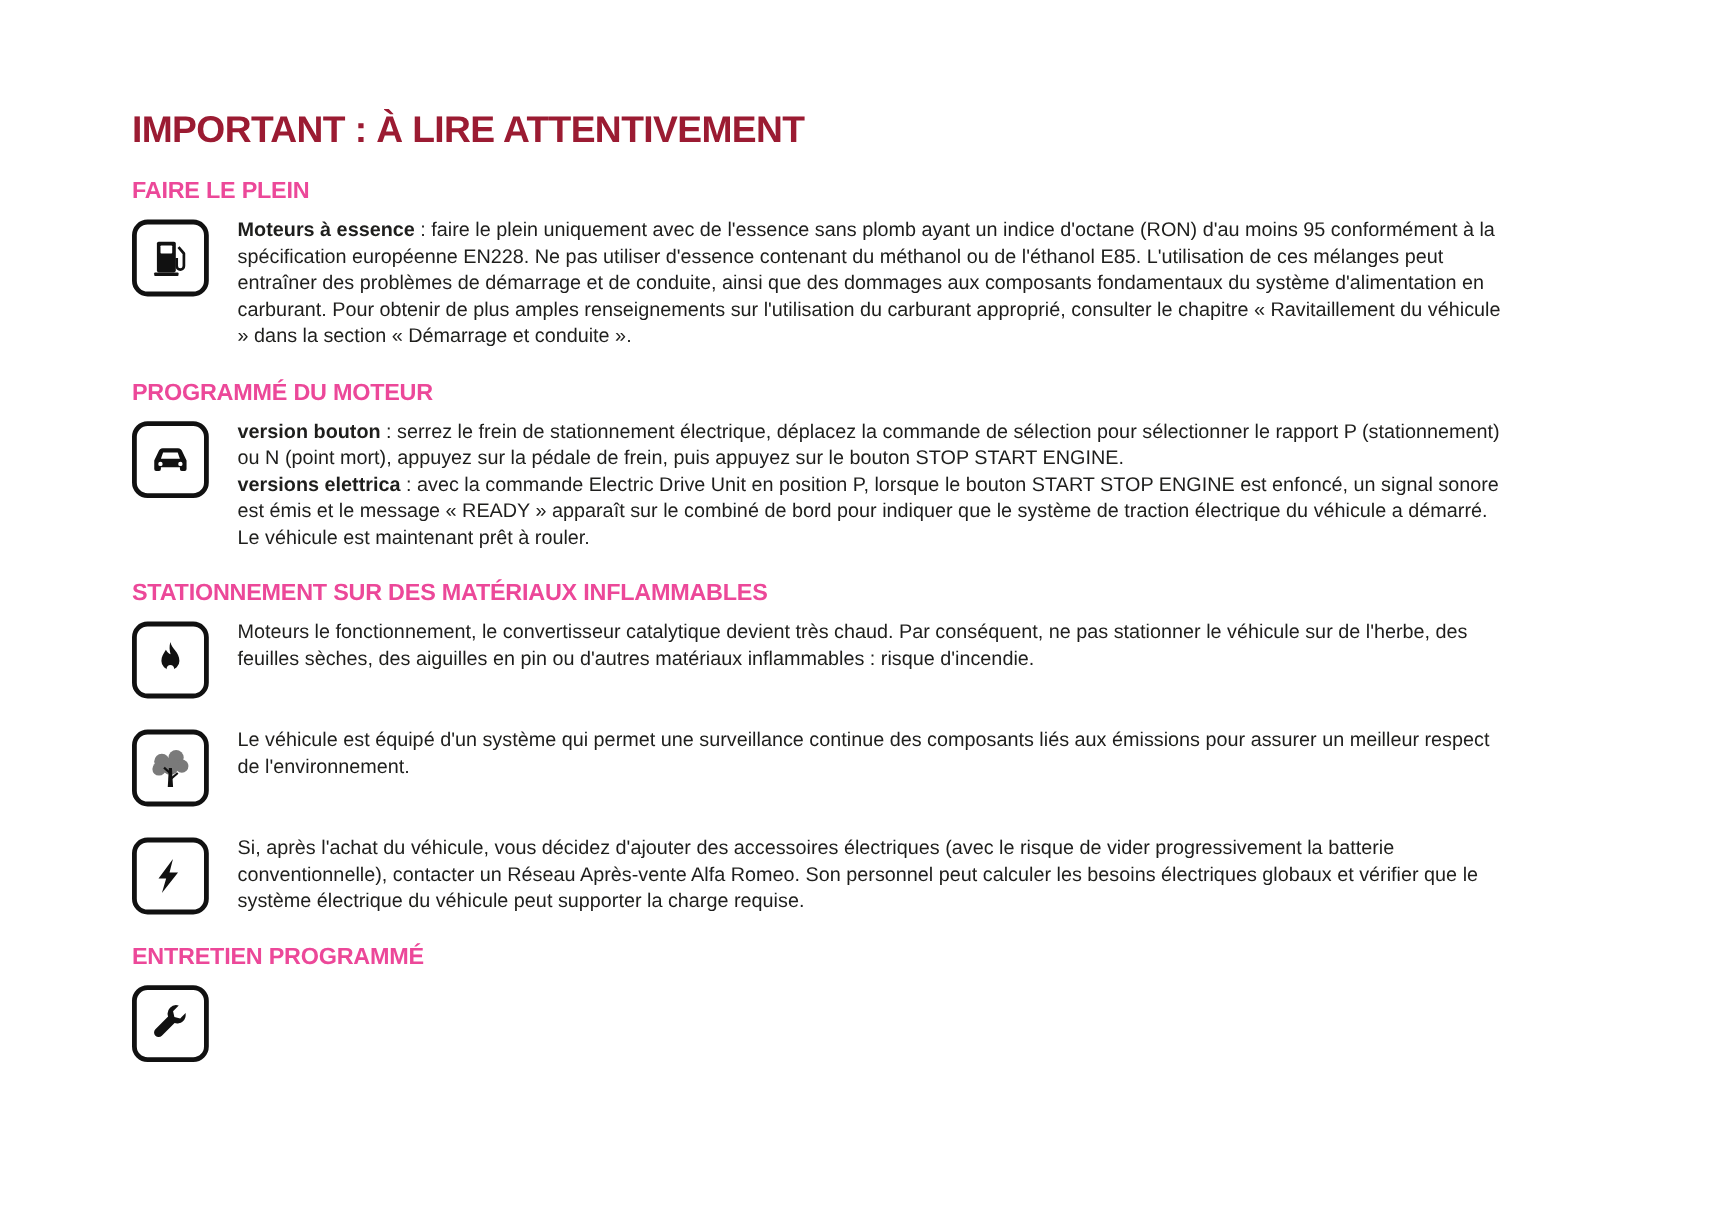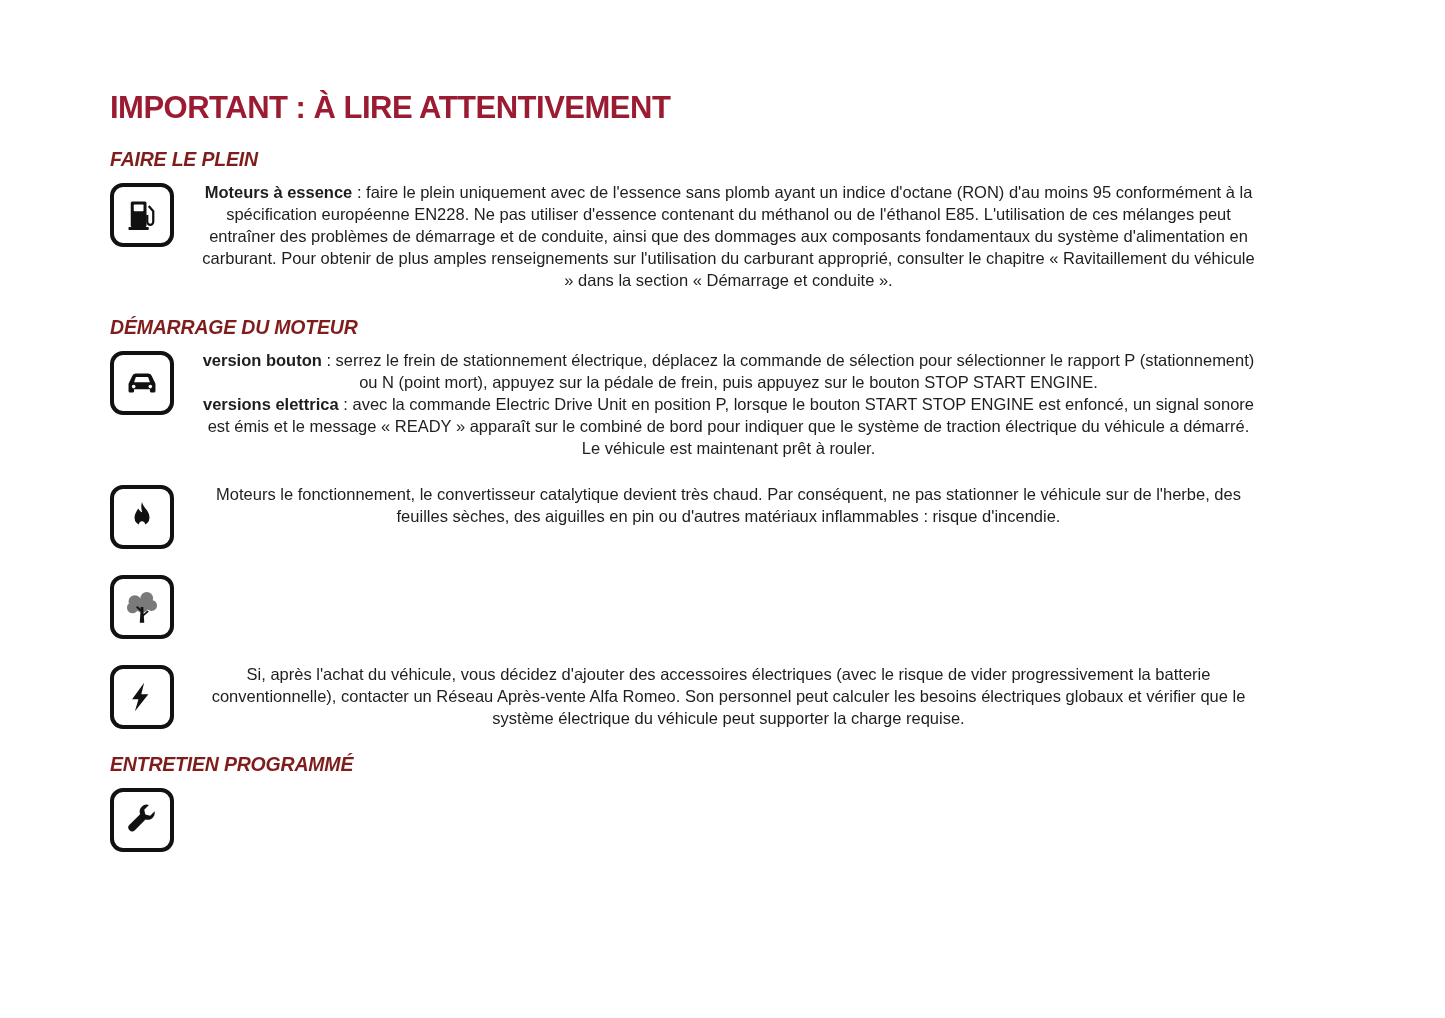--- a/index.html
+++ b/index.html
@@ -21,32 +21,30 @@
   }
   .page-title {
     color: #9b1b32;
     font-size: 31px;
     font-weight: 800;
     letter-spacing: -0.5px;
     margin: 0 0 22px 0;
   }
   .section { margin-bottom: 24px; }
   .section-heading {
-    color: #7f1d1d;
+    color: #ec4899;
     font-size: 19.5px;
     font-weight: 800;
     letter-spacing: -0.2px;
     margin: 0 0 10px 0;
-    font-style: italic;
   }
   .section-row {
     display: flex;
     align-items: flex-start;
     gap: 24px;
-    text-align: center;
   }
   .icon-box {
     flex: 0 0 auto;
     width: 56px;
     height: 56px;
     border: 4px solid #111;
     border-radius: 13px;
     display: flex;
     align-items: center;
     justify-content: center;
@@ -79,38 +77,39 @@
           <path d="M33 12 l6 7 v14 a4 4 0 0 1 -8 0 v-9" fill="none" stroke="#111" stroke-width="3" stroke-linejoin="round"></path>
         </svg>
       </div>
       <div class="text-col">
         <p><strong>Moteurs à essence</strong><span> : faire le plein uniquement avec de l'essence sans plomb ayant un indice d'octane (RON) d'au moins 95 conformément à la spécification européenne EN228. Ne pas utiliser d'essence contenant du méthanol ou de l'éthanol E85. L'utilisation de ces mélanges peut entraîner des problèmes de démarrage et de conduite, ainsi que des dommages aux composants fondamentaux du système d'alimentation en carburant. Pour obtenir de plus amples renseignements sur l'utilisation du carburant approprié, consulter le chapitre « Ravitaillement du véhicule » dans la section « Démarrage et conduite ».</span></p>
       </div>
     </div>
   </section>
 
   <section class="section">
-    <h2 class="section-heading">DÉMARRAGE DU MOTEUR</h2>
+    <h2 class="section-heading">PROGRAMMÉ DU MOTEUR</h2>
     <div class="section-row">
       <div class="icon-box">
         <svg viewBox="0 0 48 48" width="38" height="38" aria-hidden="true">
           <path d="M7 25l4.5-9.5A5 5 0 0 1 16 12h16a5 5 0 0 1 4.5 3.5L41 25v9a2 2 0 0 1-2 2h-3a2 2 0 0 1-2-2v-2H14v2a2 2 0 0 1-2 2H9a2 2 0 0 1-2-2v-9z" fill="#111"></path>
           <path d="M14 23l2.3-6.5h15.4L34 23z" fill="#fff"></path>
           <circle cx="13.5" cy="28.5" r="2.3" fill="#fff"></circle>
           <circle cx="34.5" cy="28.5" r="2.3" fill="#fff"></circle>
         </svg>
       </div>
       <div class="text-col">
         <p><strong>version bouton</strong><span> : serrez le frein de stationnement électrique, déplacez la commande de sélection pour sélectionner le rapport P (stationnement) ou N (point mort), appuyez sur la pédale de frein, puis appuyez sur le bouton STOP START ENGINE.</span></p>
         <p><strong>versions elettrica</strong><span> : avec la commande Electric Drive Unit en position P, lorsque le bouton START STOP ENGINE est enfoncé, un signal sonore est émis et le message « READY » apparaît sur le combiné de bord pour indiquer que le système de traction électrique du véhicule a démarré. Le véhicule est maintenant prêt à rouler.</span></p>
       </div>
     </div>
   </section>
 
   <section class="section">
+    <h2 class="section-heading">STATIONNEMENT SUR DES MATÉRIAUX INFLAMMABLES</h2>
     <div class="section-row">
       <div class="icon-box">
         <svg viewBox="0 0 48 48" width="36" height="36" aria-hidden="true">
           <path d="M24 4c1.5 8 10 11 10 21a10 10 0 0 1-20 0c0-5 2.5-8.5 5-12.5 1.5 3 3.5 4.5 5.2 5.2-1.2-4.7-1.7-8.7-.2-13.7z" fill="#111"></path>
           <path d="M24 29.5c2.3 0 4.2 1.8 4.2 4.2a4.2 4.2 0 0 1-8.4 0c0-2.4 1.9-4.2 4.2-4.2z" fill="#fff"></path>
         </svg>
       </div>
       <div class="text-col">
         <p><span>Moteurs le fonctionnement, le convertisseur catalytique devient très chaud. Par conséquent, ne pas stationner le véhicule sur de l'herbe, des feuilles sèches, des aiguilles en pin ou d'autres matériaux inflammables : risque d'incendie.</span></p>
       </div>
@@ -122,20 +121,23 @@
       <div class="icon-box">
         <svg viewBox="0 0 48 48" width="38" height="38" aria-hidden="true">
           <circle cx="15" cy="17" r="8" fill="#7a7a7a"></circle>
           <circle cx="30" cy="13" r="8" fill="#7a7a7a"></circle>
           <circle cx="36" cy="22" r="7" fill="#7a7a7a"></circle>
           <circle cx="12" cy="25" r="7" fill="#7a7a7a"></circle>
           <circle cx="24" cy="22" r="9" fill="#7a7a7a"></circle>
           <path d="M22.4 24h3.2l1.2 20h-5.6z" fill="#111"></path>
           <path d="M24 31l-7.5-6.5 1.6-1.7L24 28.2zM24.5 34l6.5-5.5 1.5 1.6-7 6z" fill="#111"></path>
         </svg>
+      </div>
+      <div class="text-col">
+        <p><span>Le véhicule est équipé d'un système qui permet une surveillance continue des composants liés aux émissions pour assurer un meilleur respect de l'environnement.</span></p>
       </div>
     </div>
   </section>
 
   <section class="section">
     <div class="section-row">
       <div class="icon-box">
         <svg viewBox="0 0 48 48" width="34" height="34" aria-hidden="true">
           <path d="M27 4L10 27h9l-5 17 19-24h-10l4-16z" fill="#111"></path>
         </svg>

